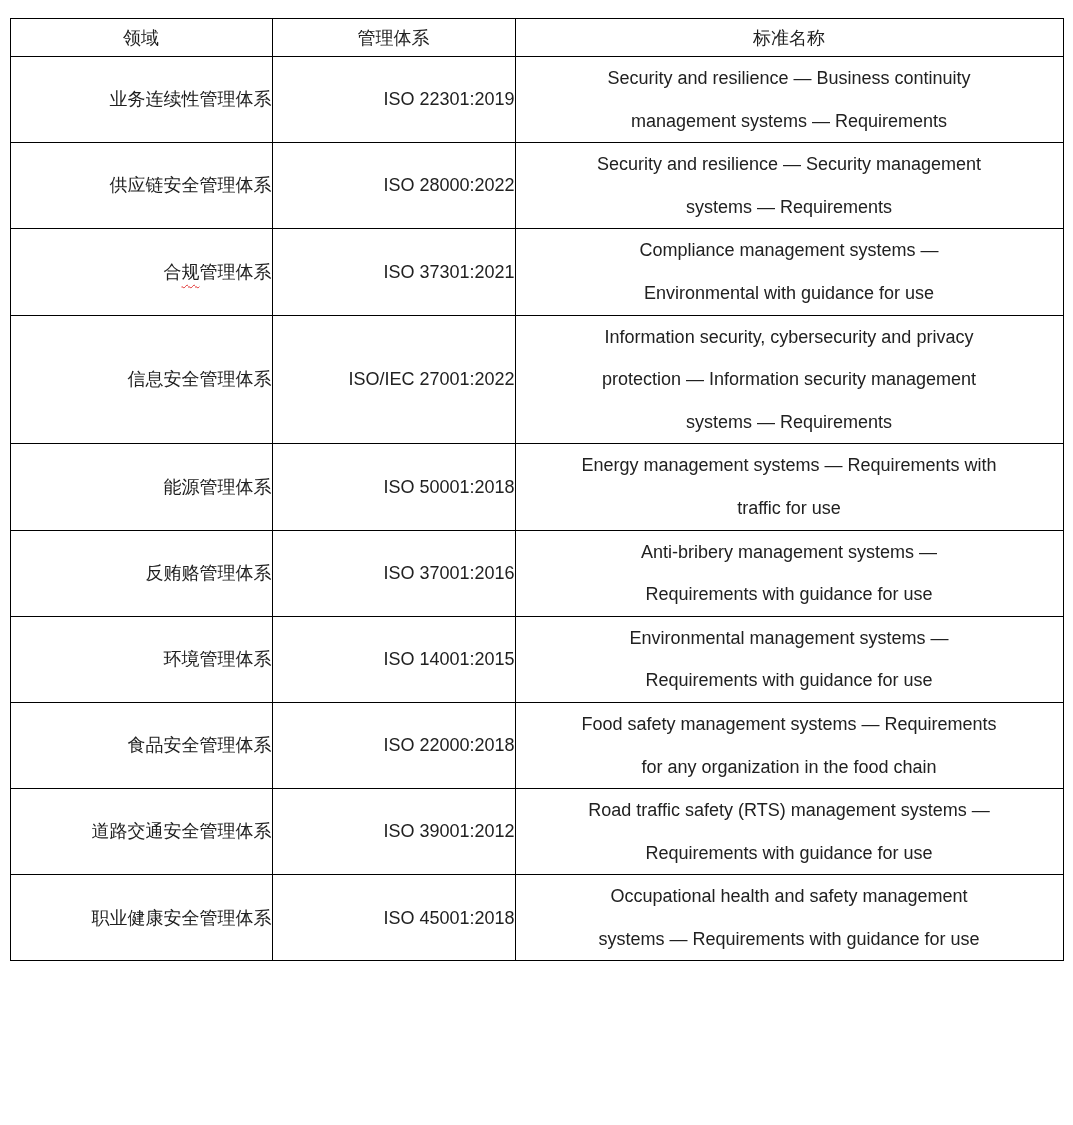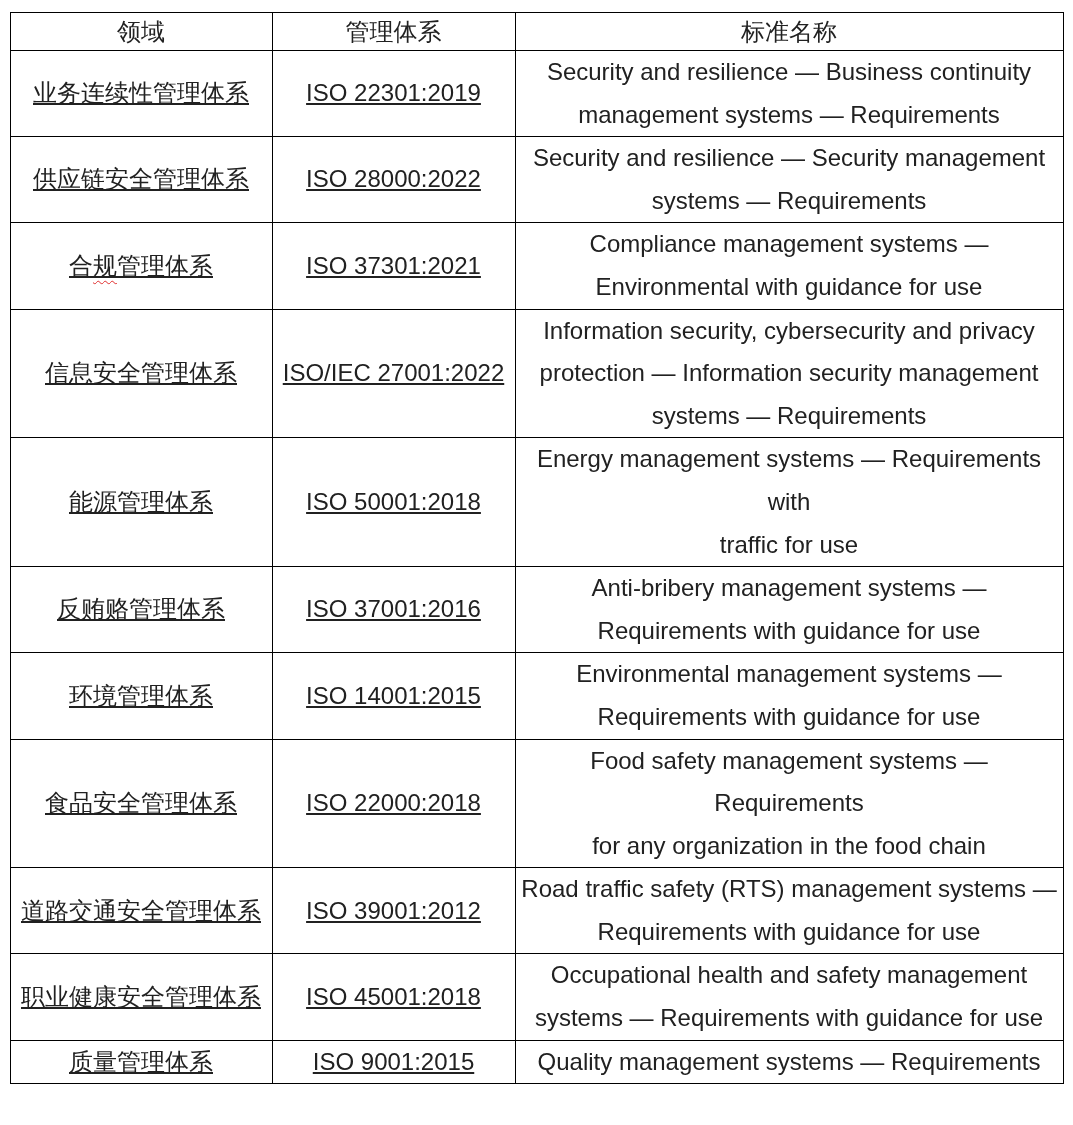--- a/index.html
+++ b/index.html
@@ -12,23 +12,23 @@
   .page {
     width: 1073px;
     height: 1125px;
     background: #ffffff;
     box-sizing: border-box;
     padding-top: 10px;
   }
   table.std-table {
     border-collapse: collapse;
     table-layout: fixed;
-    margin: 2px auto;
+    margin: 8px auto;
     width: 1053px;
-    font-size: 24px;
+    font-size: 18px;
     padding-left: 8px;
   }
   table.std-table th,
   table.std-table td {
     border: 1px solid #000000;
     font-weight: normal;
     vertical-align: middle;
     box-sizing: border-box;
   }
   table.std-table th {
@@ -39,23 +39,22 @@
   }
   table.std-table td {
     line-height: 42.6px;
     padding: 0;
     white-space: pre-line;
   }
   .col-domain   { width: 262px; }
   .col-standard { width: 243px; }
   .col-name     { width: 548px; }
   td.domain-cell, td.standard-cell {
-    text-align: center;
+    text-align: right;
     padding: 0 5px;
-    text-decoration: underline;
   }
   td.name-cell {
     text-align: center;
     padding: 0 10px;
   }
   .misspell {
     text-decoration-line: underline;
     text-decoration-style: wavy;
     text-decoration-thickness: 1px;
     text-underline-offset: 6px;
@@ -133,20 +132,15 @@
           <td class="standard-cell">ISO 39001:2012</td>
           <td class="name-cell">Road traffic safety (RTS) management systems —
 Requirements with guidance for use</td>
         </tr>
         <tr>
           <td class="domain-cell">职业健康安全管理体系</td>
           <td class="standard-cell">ISO 45001:2018</td>
           <td class="name-cell">Occupational health and safety management
 systems — Requirements with guidance for use</td>
         </tr>
-        <tr>
-          <td class="domain-cell">质量管理体系</td>
-          <td class="standard-cell">ISO 9001:2015</td>
-          <td class="name-cell">Quality management systems — Requirements</td>
-        </tr>
       </tbody>
   </table>
 </div>
 
 </body></html>

